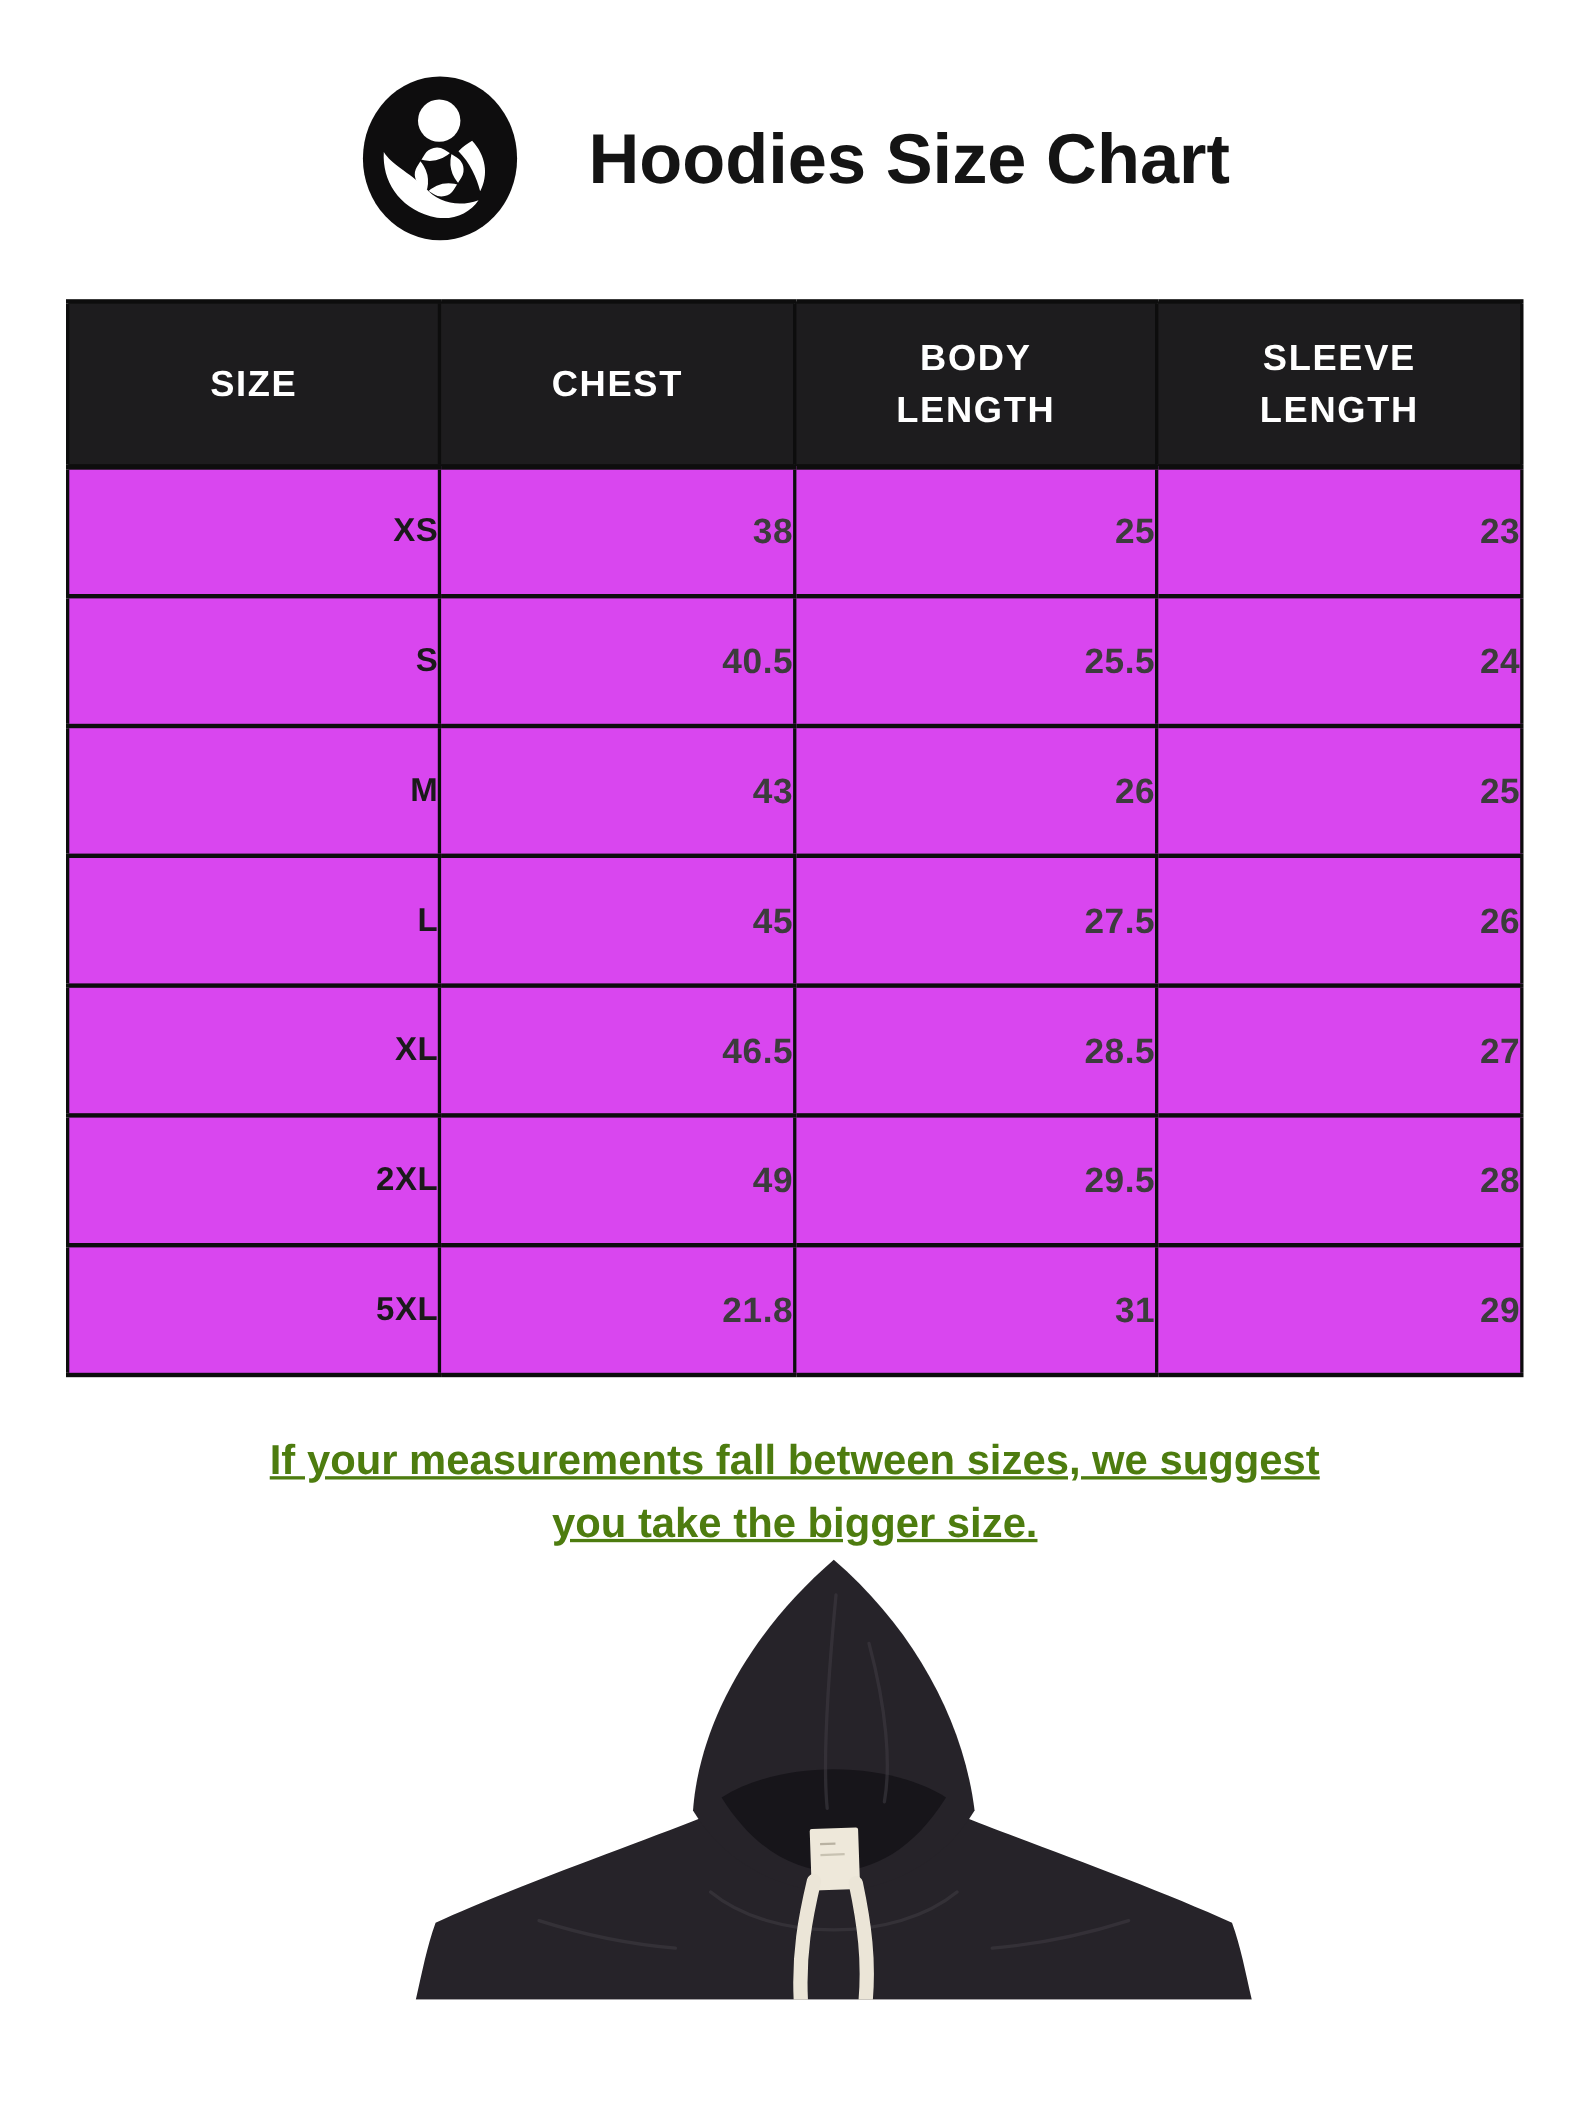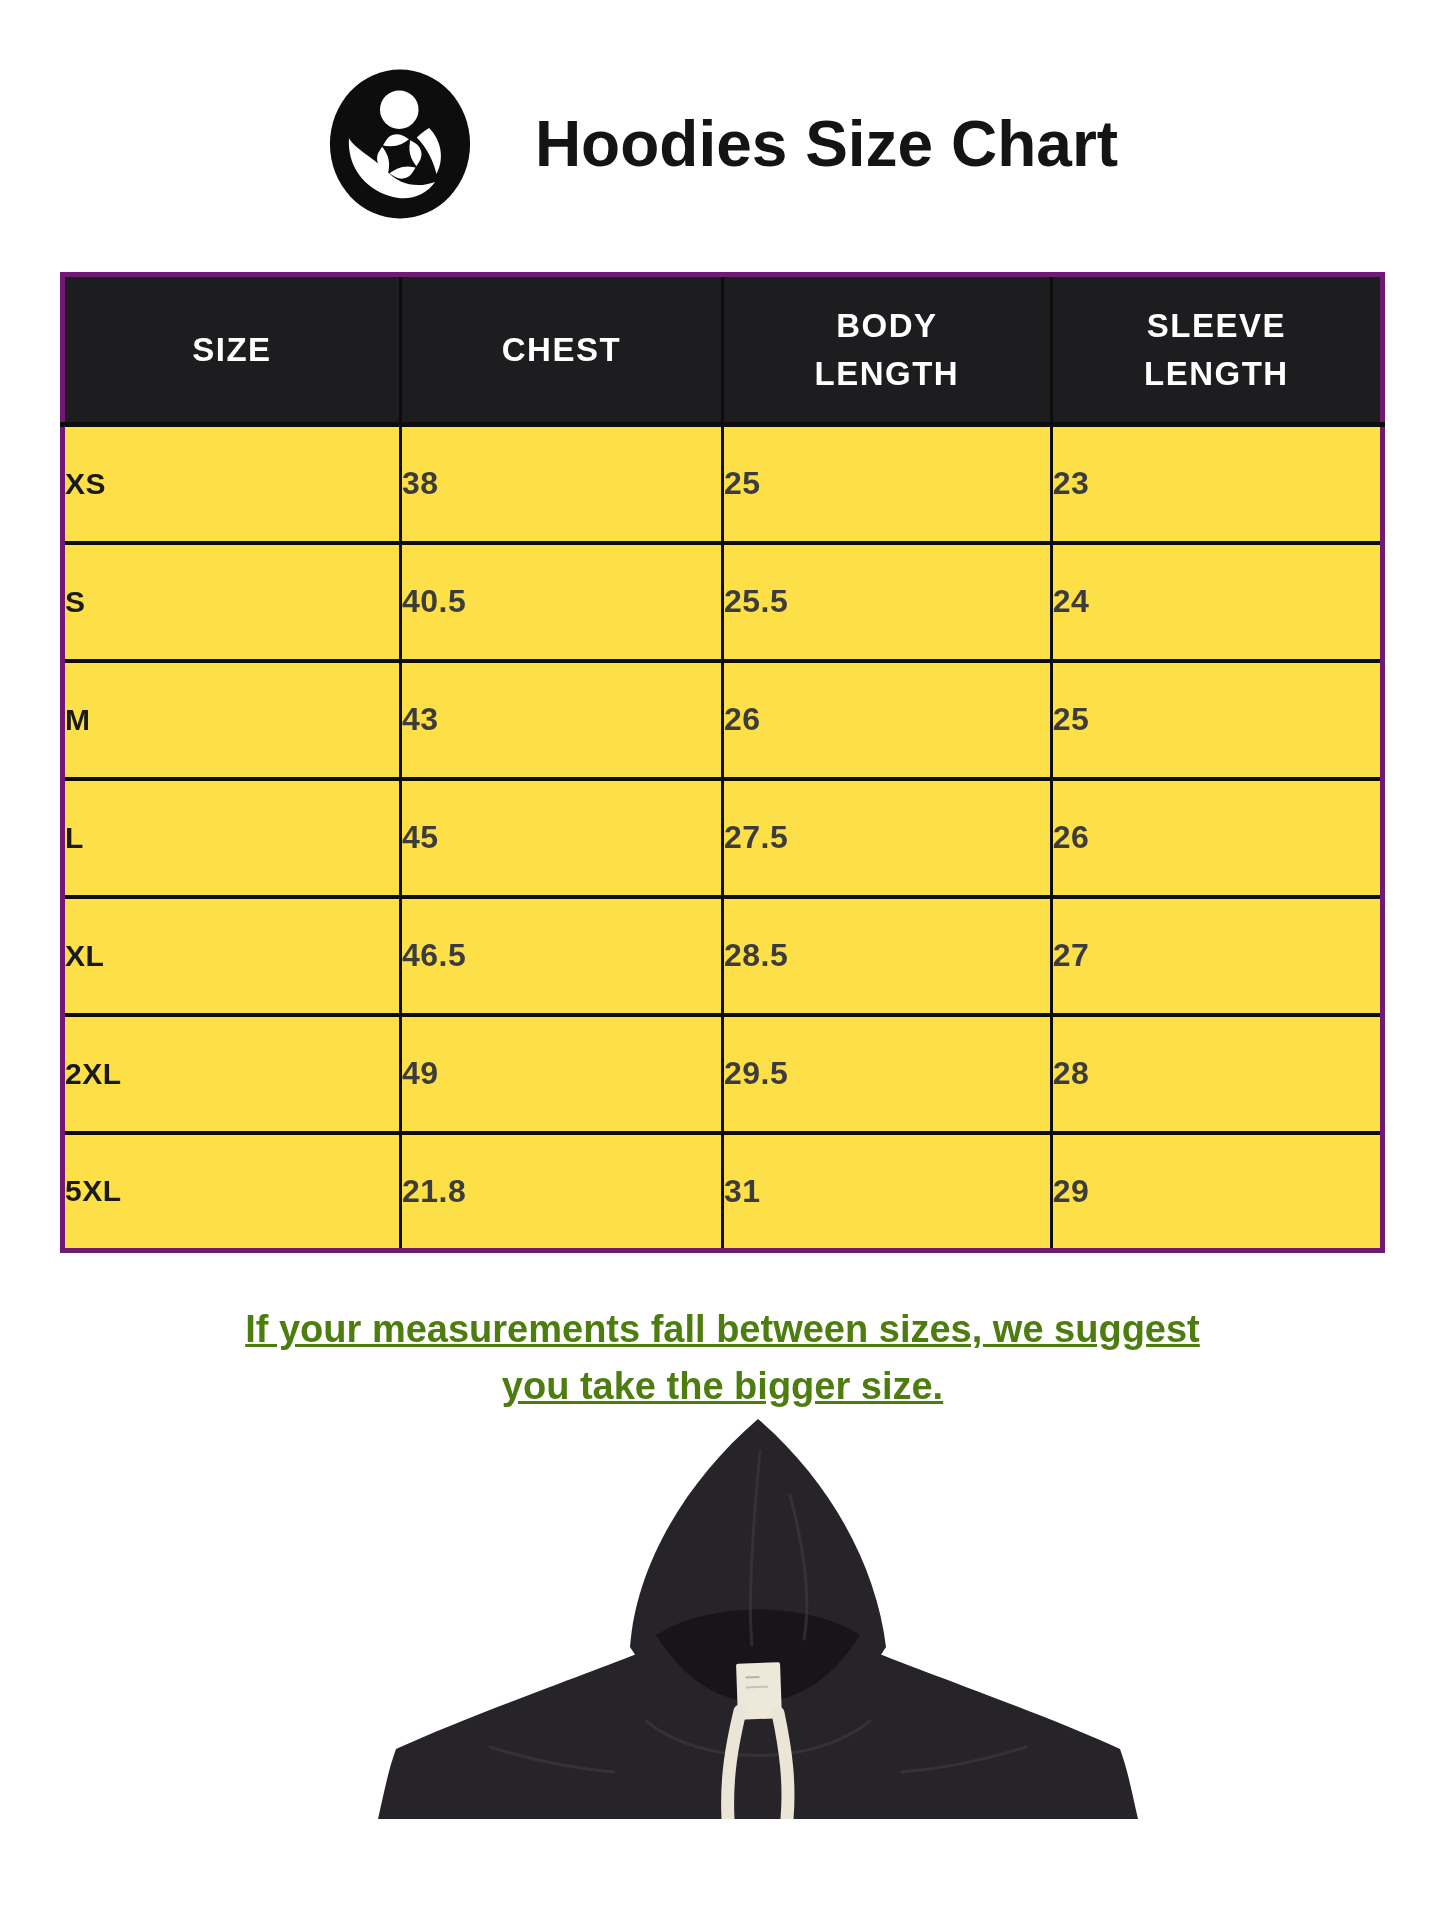--- a/index.html
+++ b/index.html
@@ -26,21 +26,21 @@
     font-weight: bold;
     letter-spacing: 0px;
     color: #141414;
     white-space: nowrap;
   }
   
   table.size-chart {
     width: 1325px;
     margin: 52px auto 0 auto;
     border-collapse: collapse;
-    border: 5px solid #701a75;
+    border: 3px solid #701a75;
     table-layout: fixed;
   }
   table.size-chart col.c1 { width: 25.6%; }
   table.size-chart col.c2 { width: 24.4%; }
   table.size-chart col.c3 { width: 24.9%; }
   table.size-chart col.c4 { width: 25.1%; }
   table.size-chart th {
     background: #1d1c1e;
     color: #ffffff;
     height: 150px;
@@ -53,26 +53,26 @@
     border: 3px solid #0d0d0d;
     border-top-width: 4px;
     border-bottom-width: 5px;
   }
   table.size-chart th .th-wrap {
     display: inline-block;
     max-width: 215px;
   }
   table.size-chart td {
     height: 118px;
-    text-align: left;
+    text-align: right;
     vertical-align: middle;
     border: 3px solid #0d0d0d;
     border-top-width: 4px;
     border-bottom-width: 4px;
-    background: #fde047;
+    background: #d946ef;
   }
   td.size-cell {
     font-weight: bold;
     font-size: 30px;
     letter-spacing: 0.5px;
     color: #1a1a1a;
   }
   td.num-cell {
     font-size: 32px;
     font-weight: bold;

